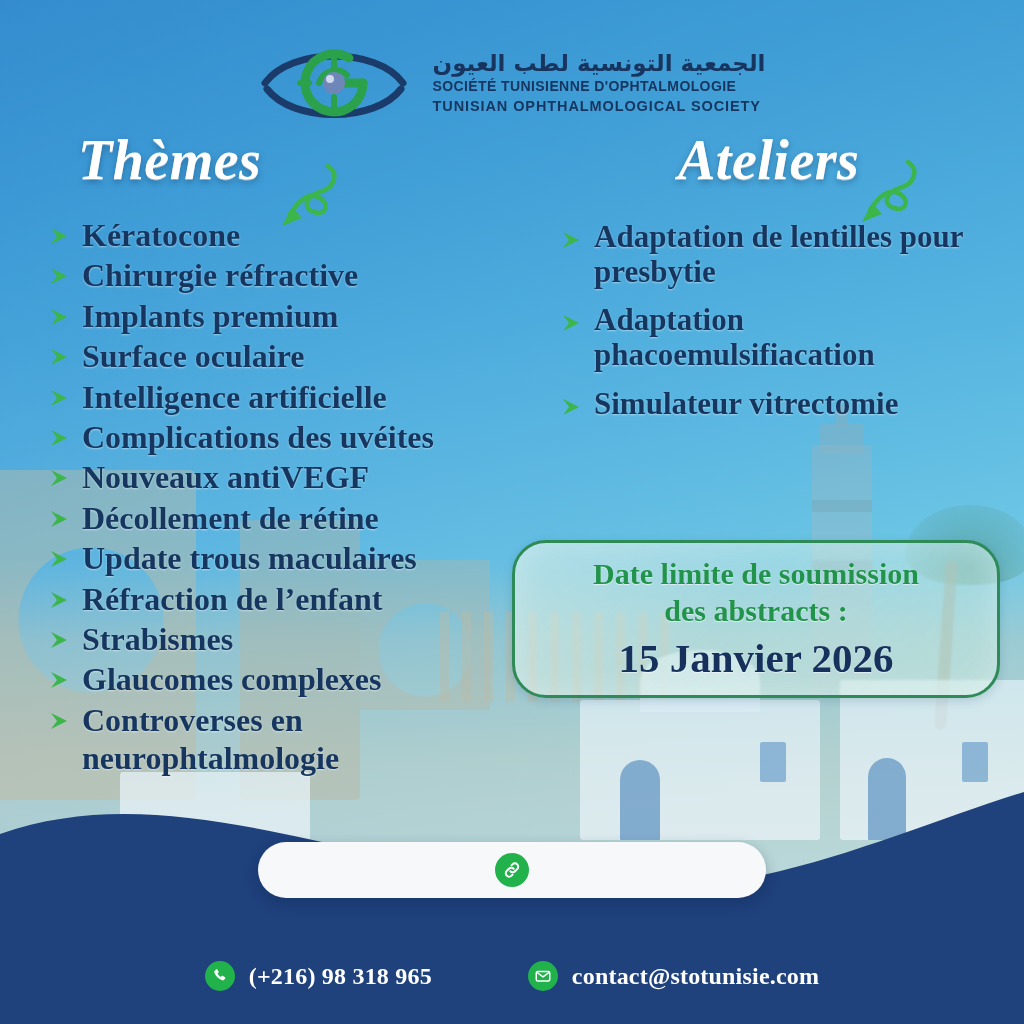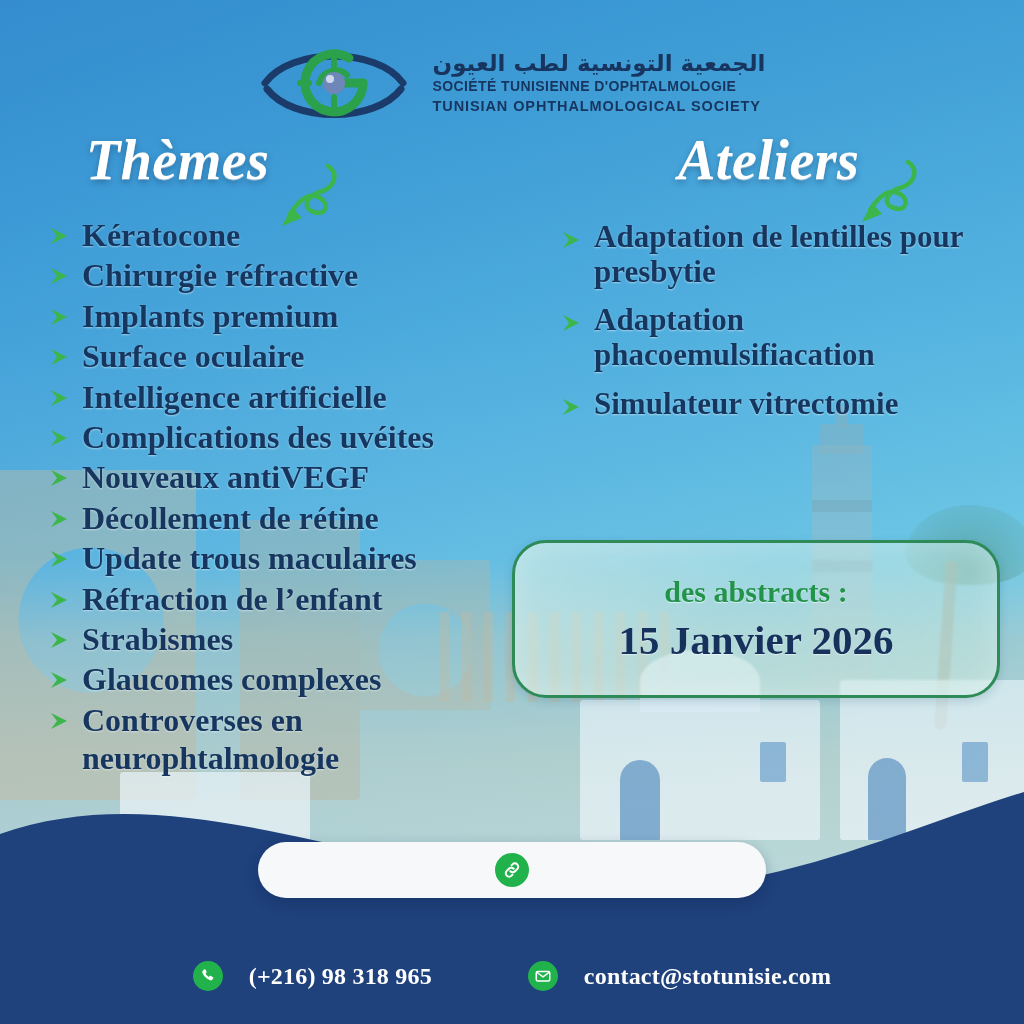--- a/index.html
+++ b/index.html
@@ -88,21 +88,21 @@
   .cols{position:absolute;top:132px;left:0;right:0;height:640px;}
   .col{position:absolute;}
   .col-left{left:48px;top:0;width:470px;}
   .col-right{left:560px;top:0;width:440px;}
 
   .col-title{
     font-family:"Liberation Serif", serif;
     font-style:italic;font-weight:bold;color:#ffffff;
     font-size:56px;line-height:1;letter-spacing:.5px;
     text-shadow:0 3px 6px rgba(20,60,100,.45),0 1px 0 rgba(255,255,255,.6);
-    margin:0 0 0 38px;
+    margin:0 0 0 30px;
   }
   .col-right .col-title{margin-left:118px;}
 
   .doodle{position:absolute;width:74px;height:88px;pointer-events:none;}
   .doodle-left{left:228px;top:28px;}
   .doodle-right{left:296px;top:24px;}
 
   ul.list{list-style:none;margin:0;padding:0;}
   ul.list li{
     display:flex;align-items:flex-start;gap:12px;
@@ -152,21 +152,21 @@
   .urlpill .txt{
     font-family:"Liberation Sans", sans-serif;font-weight:bold;color:#21428a;
     font-size:35px;letter-spacing:-.3px;
   }
   .ico-circle{width:34px;height:34px;border-radius:50%;background:#22b24c;display:flex;align-items:center;justify-content:center;flex:0 0 auto;}
 
   .contacts{
     position:absolute;left:0;right:0;bottom:28px;height:40px;
     display:flex;align-items:center;justify-content:center;gap:96px;
   }
-  .contact{display:flex;align-items:center;gap:26px;}
+  .contact{display:flex;align-items:center;gap:14px;}
   .contact .label{
     font-family:"Liberation Serif", serif;font-weight:bold;color:#ffffff;font-size:24px;letter-spacing:.2px;
   }
   .c-ico{width:30px;height:30px;border-radius:50%;background:#22b24c;display:flex;align-items:center;justify-content:center;flex:0 0 auto;}
 </style>
 </head>
 <body>
 
 <div class="poster">
 
@@ -330,20 +330,21 @@
             <svg class="bullet" viewBox="0 0 22 22">
               <path d="M3 3 L19 11 L3 19 L9 11 Z" fill="#3cb54a"></path>
             </svg>
             <span class="item-text">Simulateur vitrectomie</span>
           </li>
       </ul>
     </div>
   </div>
 
   <div class="deadline">
+    <div class="deadline-l1">Date limite de soumission</div>
     <div class="deadline-l2">des abstracts :</div>
     <div class="deadline-date">15 Janvier 2026</div>
   </div>
 
   <svg class="wave" viewBox="0 0 1024 250" preserveAspectRatio="none">
     <path d="M0 60 C150 8 300 70 512 108 C724 146 880 62 1024 18 L1024 250 L0 250 Z" fill="#1f417c"></path>
   </svg>
 
   <div class="urlpill">
     <span class="ico-circle">

